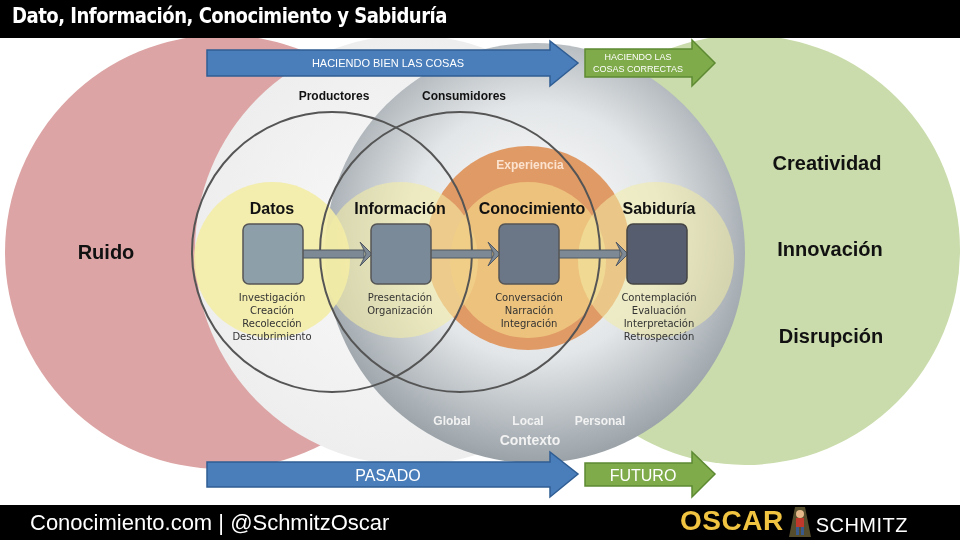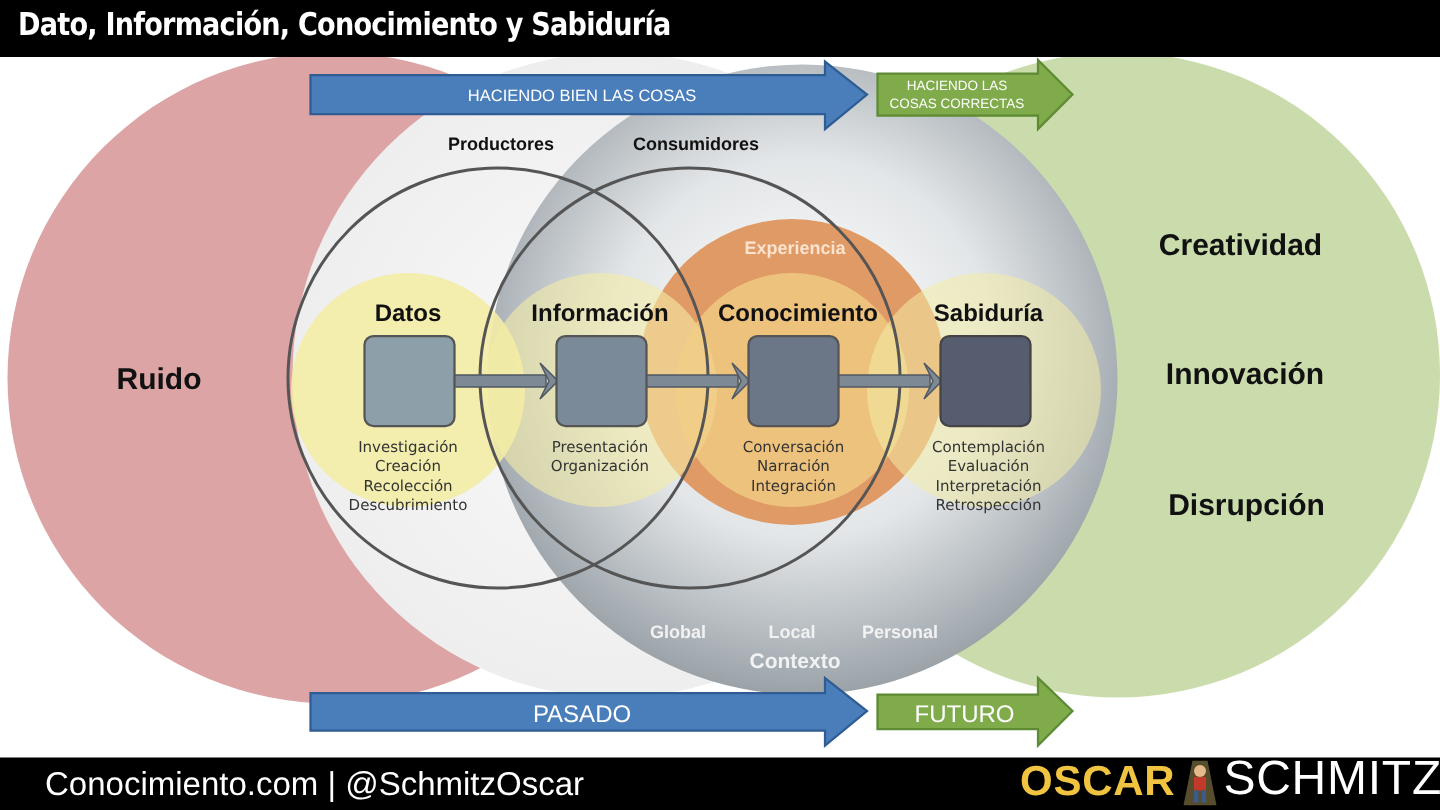--- a/index.html
+++ b/index.html
@@ -4,21 +4,21 @@
 <style>
   html, body { margin:0; padding:0; }
   body { width:960px; height:540px; overflow:hidden; background:#ffffff; position:relative; font-family:"Liberation Sans", sans-serif; }
   .topbar { position:absolute; left:0; top:0; width:960px; height:38px; background:#000; }
   .title { position:absolute; left:12px; top:4px; color:#fff; font-family:"DejaVu Sans", sans-serif; font-weight:bold; font-size:21px; letter-spacing:-0.6px; transform:scaleX(0.86); transform-origin:left center; white-space:nowrap; }
   .bottombar { position:absolute; left:0; top:505px; width:960px; height:35px; background:#000; }
   .footer-text { position:absolute; left:30px; top:510px; color:#fff; font-size:22px; white-space:nowrap; }
   .brand { position:absolute; left:680px; top:507px; height:30px; display:flex; align-items:flex-end; white-space:nowrap; }
   .brand-first { color:#f0c341; font-weight:bold; font-size:28px; letter-spacing:0.5px; }
   .brand-figure { width:26px; height:30px; margin:0 3px; position:relative; }
-  .brand-last { color:#fff; font-size:32px; letter-spacing:0.5px; }
+  .brand-last { color:#fff; font-size:20px; letter-spacing:0.5px; }
   svg.diagram { position:absolute; left:0; top:38px; }
   .t-big { font-family:"Liberation Sans", sans-serif; font-weight:bold; fill:#111; }
   .t-small { font-family:"DejaVu Sans", sans-serif; fill:#333; font-size:10px; }
   .t-arrow { font-family:"Liberation Sans", sans-serif; fill:#fff; }
 </style>
 </head>
 <body>
 
 <div class="topbar"></div>
 <div class="title">Dato, Información, Conocimiento y Sabiduría</div>

